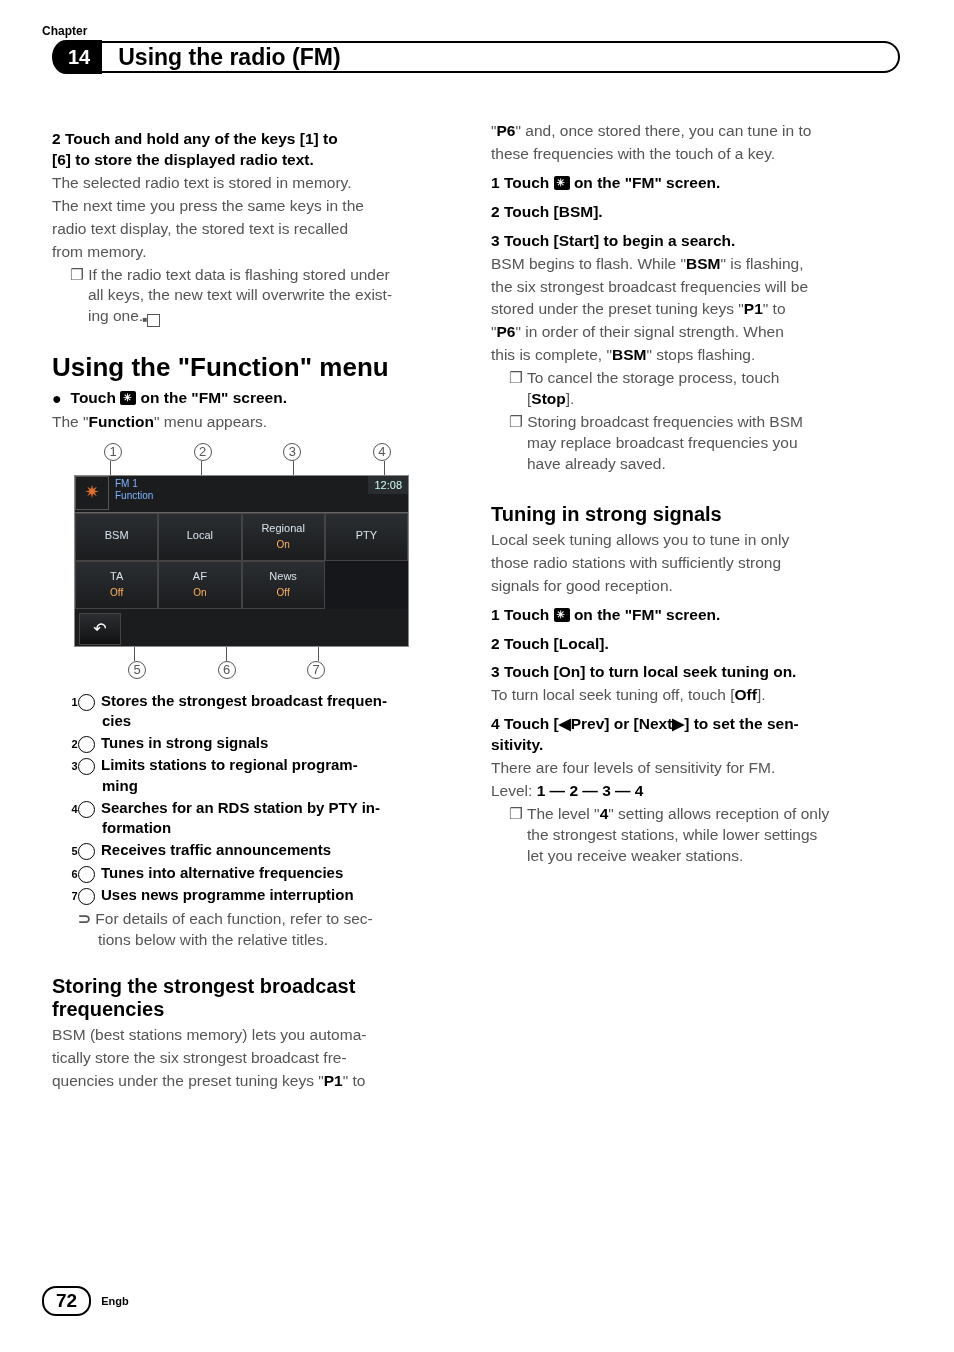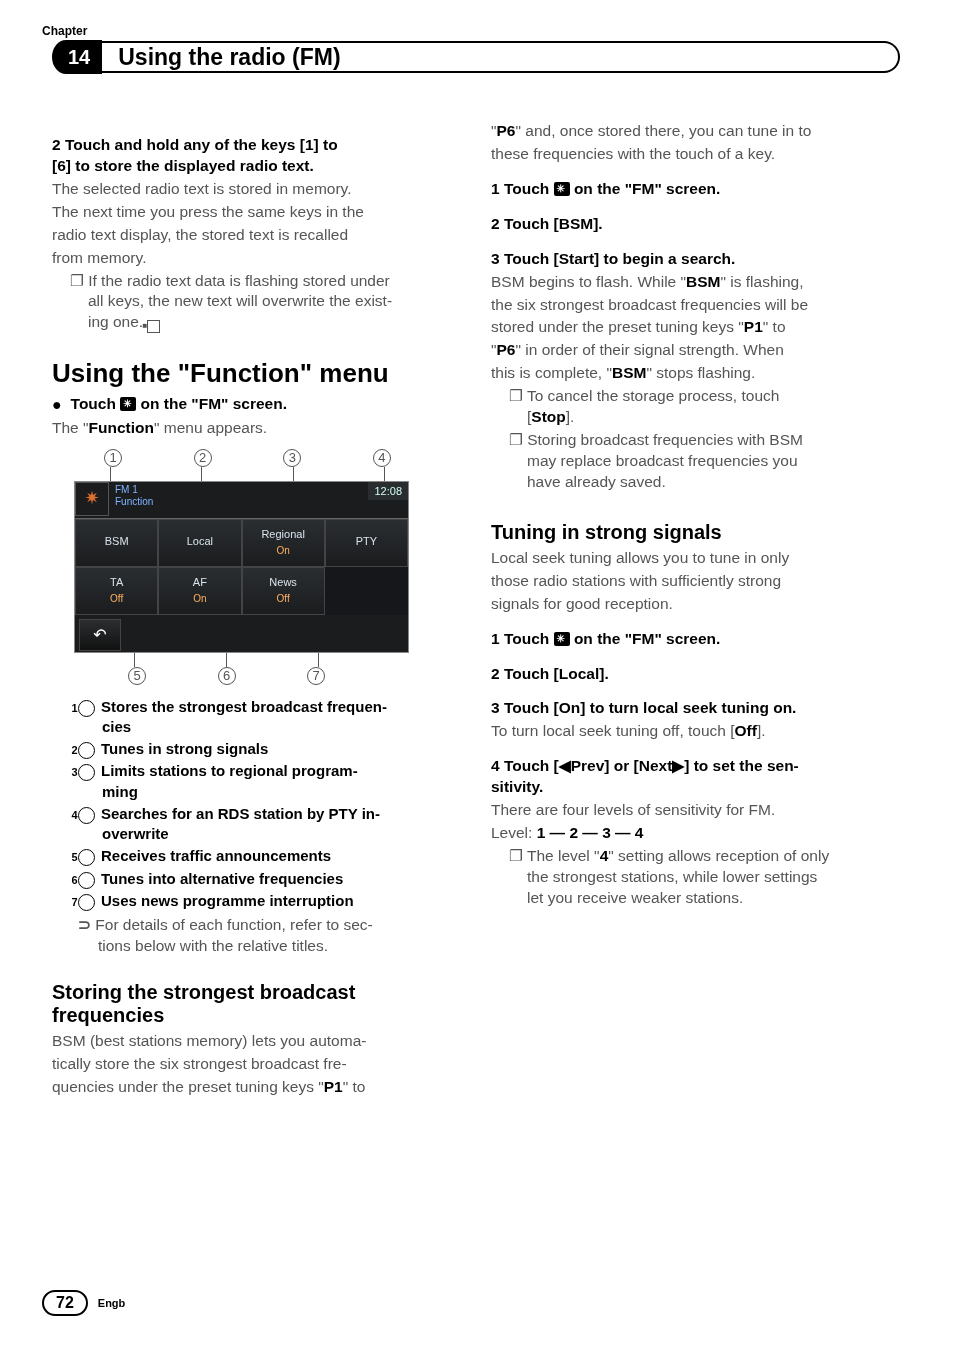--- a/index.html
+++ b/index.html
@@ -78,21 +78,21 @@
     font-size: 20px;
     font-weight: 900;
     color: #000;
     margin: 18px 0 4px 0;
     line-height: 1.15;
   }
   .step-line {
     color:#000;
     font-weight:900;
     font-size:15.5px;
-    margin-top: 14px;
+    margin-top: 8px;
     margin-bottom: 2px;
   }
   .body-p { margin: 0 0 2px 0; }
   .indent-note {
     padding-left: 36px;
     text-indent: -18px;
     margin-top: 2px;
   }
   .indent-note::before {
     content: "❐ ";
@@ -239,21 +239,21 @@
     bottom:36px;
     display:flex;
     align-items:center;
     gap:10px;
   }
   .page-num {
     border:2px solid #000;
     border-radius:14px;
     padding:2px 12px;
     font-weight:900;
-    font-size:16px;
+    font-size:19px;
   }
   .lang { font-weight:900; font-size:11px;}
 </style>
 </head>
 <body>
 
 <div class="page">
   <div class="chapter-label">Chapter</div>
   <div class="title-bar">
     <div class="chapter-badge">14</div>
@@ -349,21 +349,21 @@
           <span>5</span>
           <span>6</span>
           <span>7</span>
         </div>
       </div>
 
       <ul class="func-list">
         <li><span class="circ">1</span><span>Stores the strongest broadcast frequen-</span><br><span>cies</span></li>
         <li><span class="circ">2</span><span>Tunes in strong signals</span></li>
         <li><span class="circ">3</span><span>Limits stations to regional program-</span><br><span>ming</span></li>
-        <li><span class="circ">4</span><span>Searches for an RDS station by PTY in-</span><br><span>overwrite</span></li>
+        <li><span class="circ">4</span><span>Searches for an RDS station by PTY in-</span><br><span>formation</span></li>
         <li><span class="circ">5</span><span>Receives traffic announcements</span></li>
         <li><span class="circ">6</span><span>Tunes into alternative frequencies</span></li>
         <li><span class="circ">7</span><span>Uses news programme interruption</span></li>
       </ul>
       <div class="xref">
         <span>For details of each function, refer to sec-</span><br><span>tions below with the relative titles.</span>
       </div>
 
       <h3 class="sec-h3" style="margin-top:24px;">
         <span>Storing the strongest broadcast</span><br><span>frequencies</span>

